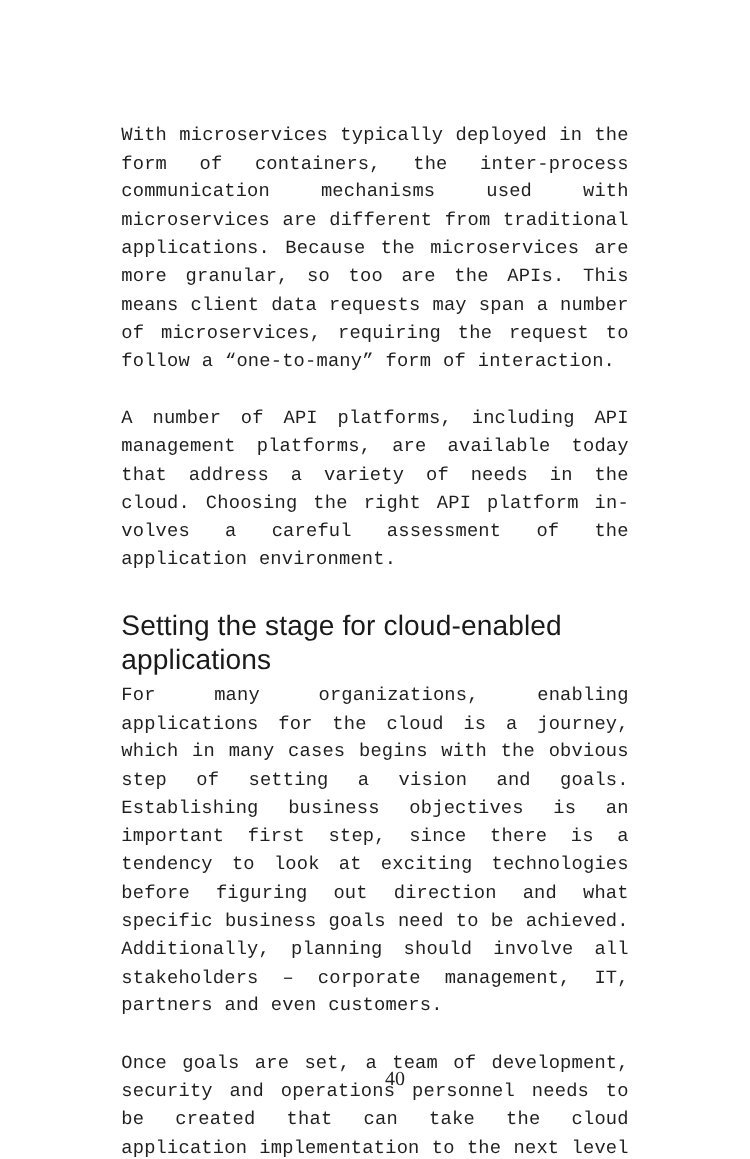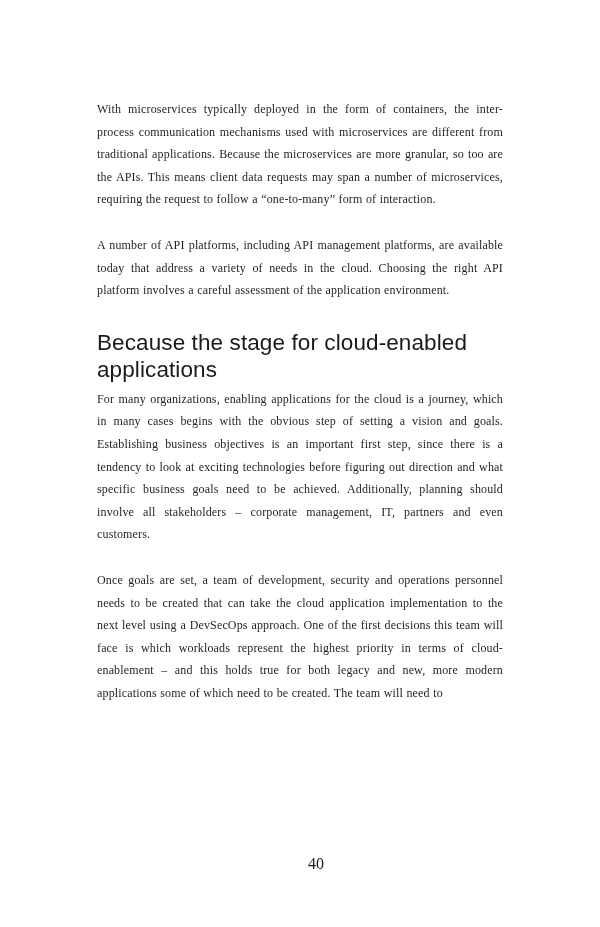--- a/index.html
+++ b/index.html
@@ -14,22 +14,22 @@
       overflow: hidden;
       color: #1f1f1f;
     }
     .page {
       position: absolute;
       left: 97px;
       top: 98px;
       width: 406px;
     }
     .para {
-      font-family: Liberation Serif, serif;
-      font-size: 12px;
+      font-family: Liberation Mono, monospace;
+      font-size: 15px;
       line-height: 22.6px;
       text-align: justify;
       hyphens: manual;
       margin: 0;
       letter-spacing: 0.15px;
       word-spacing: 0.3px;
     }
     .para + .para {
       margin-top: 23px;
     }
@@ -55,18 +55,18 @@
       font-size: 16px;
       color: #1f1f1f;
     }
   </style>
 </head>
 <body>
 
 <div class="page">
   <p class="para">With microservices typically deployed in the form of con­tainers, the inter-process communication mechanisms used with microservices are different from traditional ap­plications. Because the microservices are more granular, so too are the APIs. This means client data requests may span a number of microservices, requiring the request to follow a “one-to-many” form of interaction.</p>
   <p class="para">A number of API platforms, including API management platforms, are available today that address a variety of needs in the cloud. Choosing the right API platform in­volves a careful assessment of the application environ­ment.</p>
-  <h2 class="heading">Because the stage for cloud-enabled applications</h2>
+  <h2 class="heading">Setting the stage for cloud-enabled applications</h2>
   <p class="para">For many organizations, enabling applications for the cloud is a journey, which in many cases begins with the obvious step of setting a vision and goals. Establishing business objectives is an important first step, since there is a tendency to look at exciting technologies before fig­uring out direction and what specific business goals need to be achieved. Additionally, planning should involve all stakeholders – corporate management, IT, partners and even customers.</p>
   <p class="para">Once goals are set, a team of development, security and operations personnel needs to be created that can take the cloud application implementation to the next level using a DevSecOps approach. One of the first decisions this team will face is which workloads represent the high­est priority in terms of cloud-enablement – and this holds true for both legacy and new, more modern applications some of which need to be created. The team will need to</p>
 </div>
 
 <div class="page-number">40</div>
 
 </body></html>

